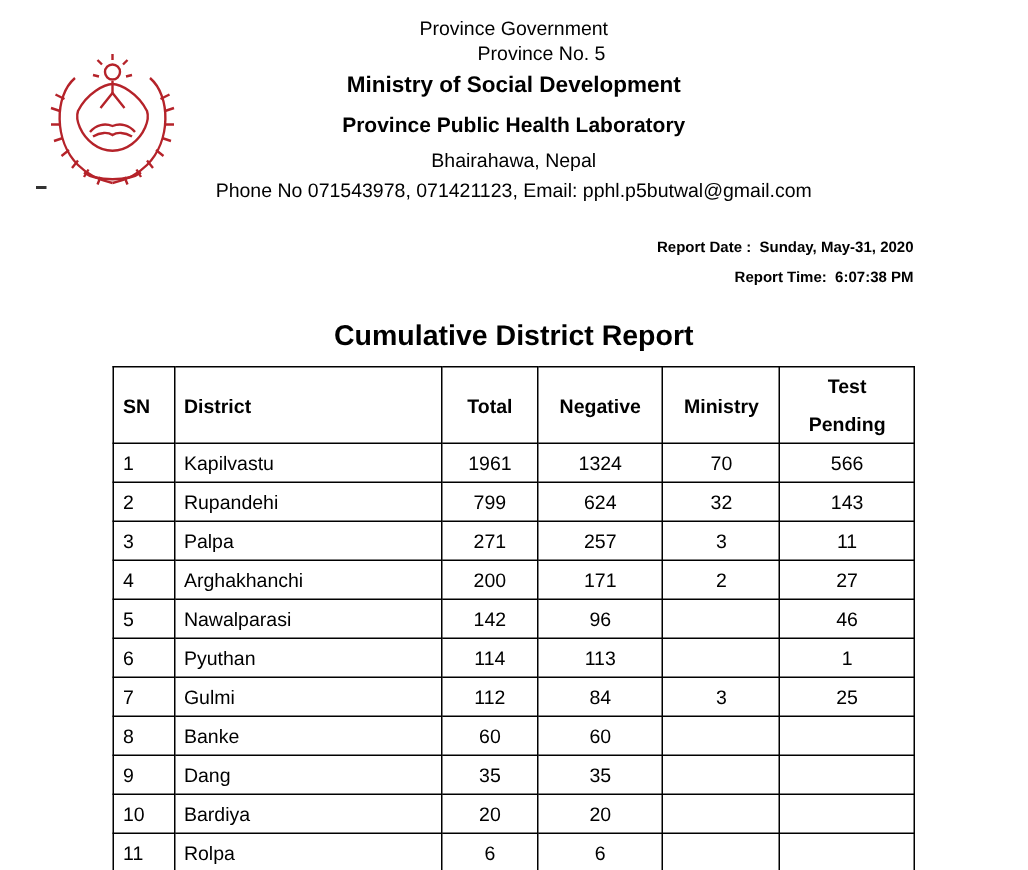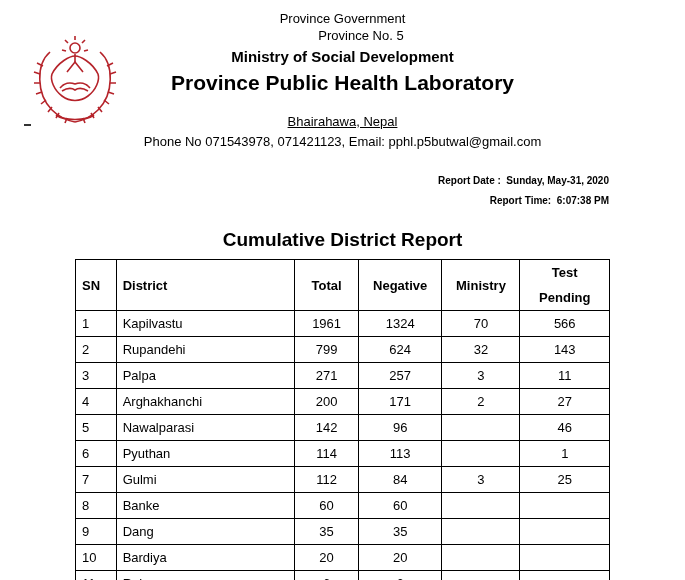--- a/index.html
+++ b/index.html
@@ -40,30 +40,29 @@
     line-height: 17px;
     padding-left: 37px;
   }
   .ministry {
     font-size: 15px;
     font-weight: bold;
     line-height: 21px;
     margin-top: 2px;
   }
   .lab-title {
-    font-size: 21px;
+    font-size: 14px;
     font-weight: bold;
     line-height: 28px;
     margin-top: 2px;
   }
   .city {
     font-size: 13px;
     line-height: 18px;
-    margin-top: 16px;
-    text-decoration: underline;
+    margin-top: 1px;
   }
   .contact {
     font-size: 13px;
     line-height: 18px;
     margin-top: 2px;
   }
 
   
   .stray-mark {
     position: absolute;

